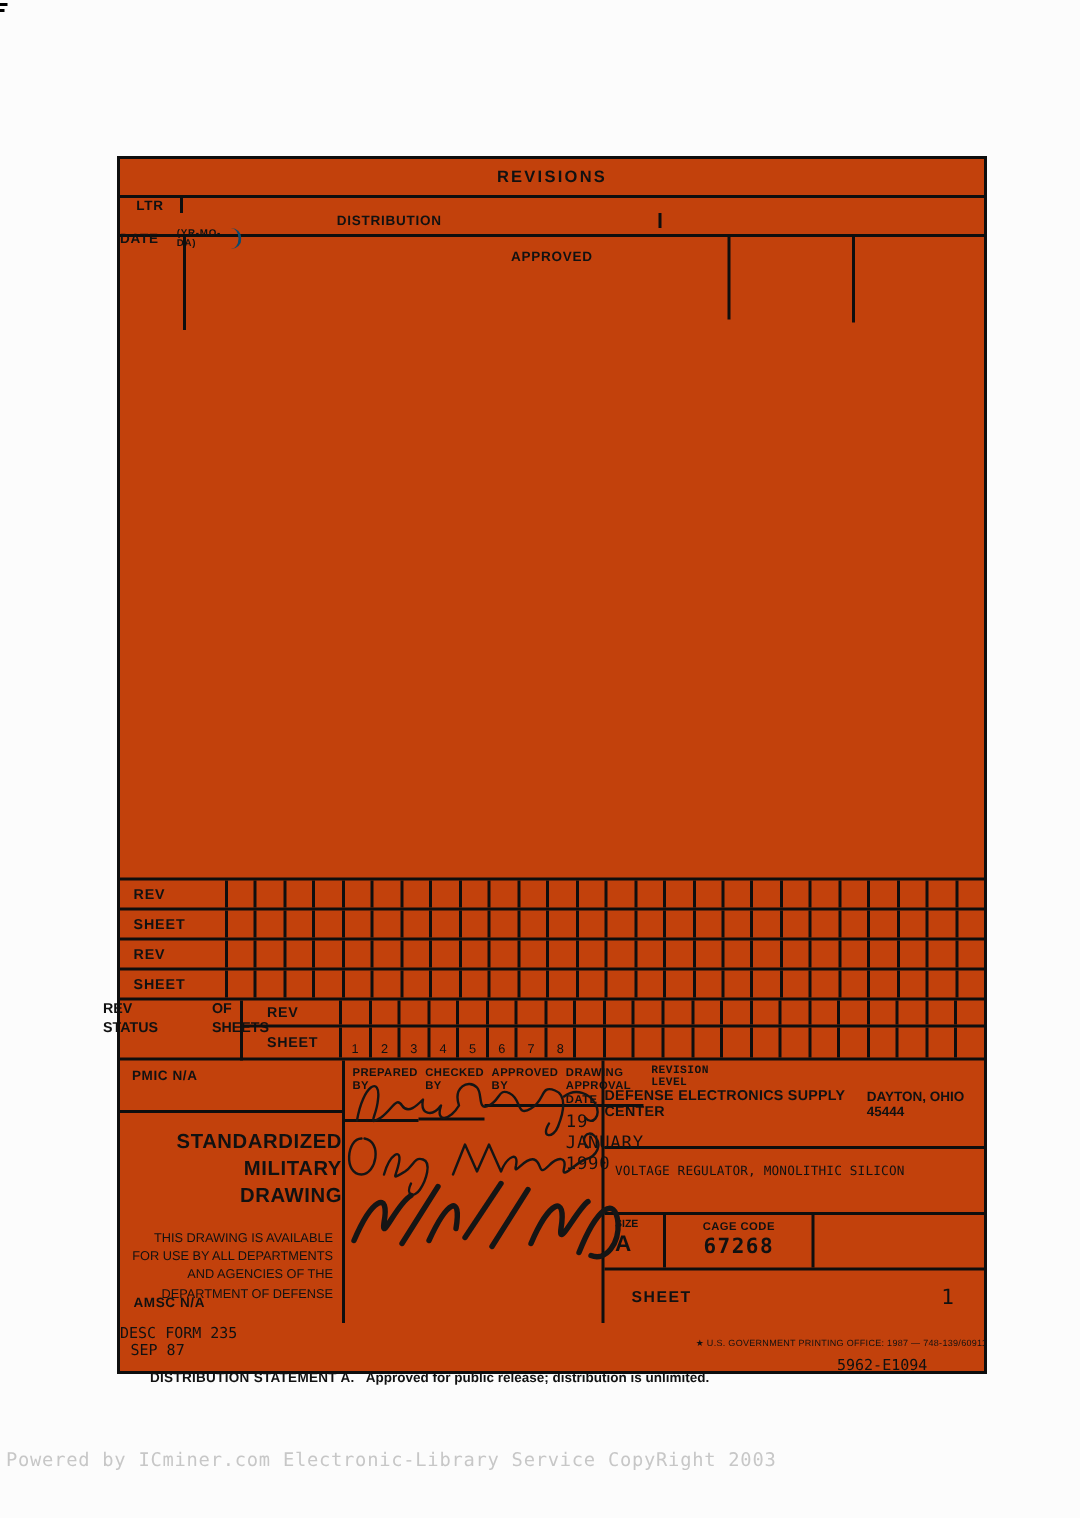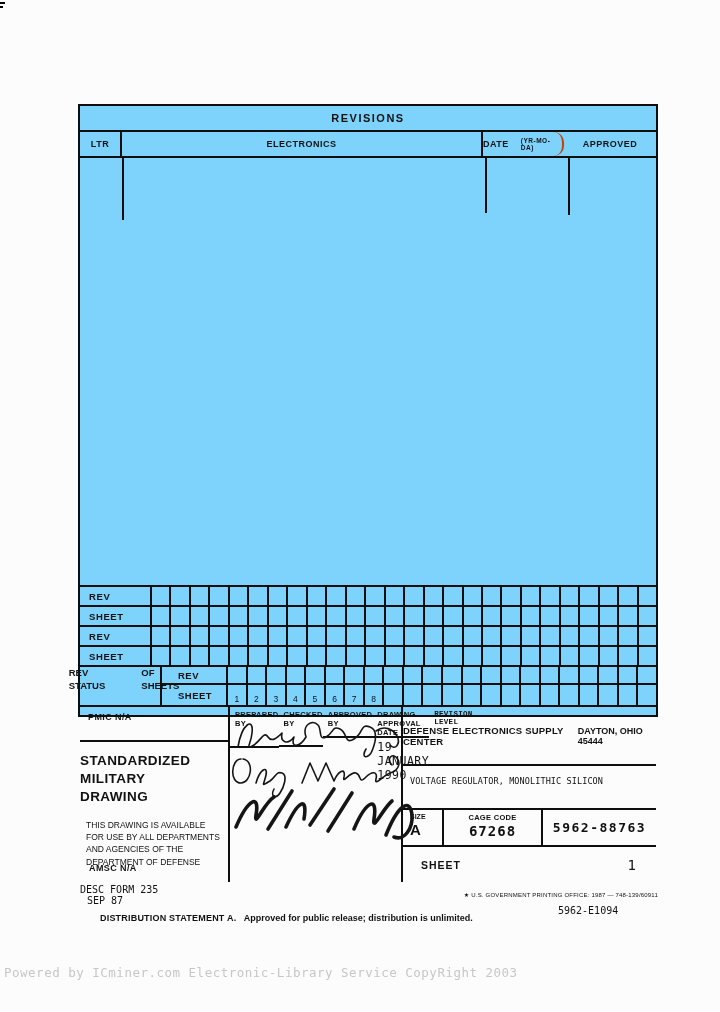--- a/index.html
+++ b/index.html
@@ -3,30 +3,30 @@
 <meta charset="utf-8">
 <style>
   * { margin:0; padding:0; box-sizing:border-box; }
   html,body { background:#ffffff; }
   body { font-family:"Liberation Sans", sans-serif; color:#111; }
   .page { position:relative; width:720px; height:1012px; background:#fcfcfc; overflow:hidden; }
 
   .artifact { position:absolute; background:#000; }
 
   
-  .sheet { position:absolute; left:78px; top:104px; width:580px; height:613px; border:2px solid #0e0e0e; background:#7dd3fc; }
+  .sheet { position:absolute; left:78px; top:104px; width:580px; height:812px; border:2px solid #0e0e0e; background:#c2410c; }
 
   .rev-title { position:absolute; left:0; top:0; width:100%; height:26px; border-bottom:2px solid #0e0e0e;
     display:flex; align-items:center; justify-content:center; font-weight:bold; font-size:11px; letter-spacing:1.5px; }
 
-  .col-headers { position:absolute; left:0; top:26px; width:100%; height:26px; border-bottom:2px solid #0e0e0e; display:flex; }
+  .col-headers { position:absolute; left:0; top:26px; width:100%; height:26px; border-bottom:2px solid #0e0e0e; display:flex;flex-direction:column; }
   .col-h { display:flex; align-items:center; justify-content:center; font-weight:bold; font-size:9px; letter-spacing:.5px; }
   .col-ltr { width:42px; border-right:2px solid #0e0e0e; }
   .col-desc { width:361px; border-right:2px solid #0e0e0e; }
-  .col-date { width:81px; border-right:2px solid #c2410c; gap:12px;border-radius:10px; }
+  .col-date { width:81px; border-right:2px solid #0c4a6e; gap:12px;border-radius:10px; }
   .col-date .sub { font-size:6.5px; font-weight:bold; }
   .col-appr { flex:1; }
 
   .rev-body { position:absolute; left:0; top:52px; width:100%; height:427px; }
   .stub { position:absolute; top:0; width:2px; background:#0e0e0e; }
 
   
   .grid { position:absolute; left:0; top:479px; width:100%; height:120px; border-top:2px solid #0e0e0e; }
   .grow { display:flex; height:20px; border-bottom:2px solid #0e0e0e; }
   .rlabel { width:72px; border-right:2px solid #0e0e0e; display:flex; align-items:center; padding-left:9px;
@@ -41,21 +41,21 @@
   .status-right { flex:1; display:flex; flex-direction:column; }
   .status-row { display:flex; height:20px; }
   .status-row.first { border-bottom:2px solid #0e0e0e; height:18px; }
   .sublabel { width:66px; border-right:2px solid #0e0e0e; display:flex; align-items:center; padding-left:16px;
     font-size:9.5px; font-weight:600; letter-spacing:.5px; }
 
   
   .bottom { position:absolute; left:0; top:599px; width:100%; height:177px; border-top:2px solid #0e0e0e; display:flex; }
   .left-col { width:150px; border-right:2px solid #0e0e0e; display:flex; flex-direction:column; }
   .pmic { height:35px; border-bottom:2px solid #0e0e0e; padding:5px 0 0 8px; font-weight:bold; font-size:9px; letter-spacing:.4px; }
-  .smd { position:relative; flex:1; padding-top:10px; text-align:left; }
+  .smd { position:relative; flex:1; padding-top:10px; text-align:right; }
   .smd-title { font-weight:bold; font-size:13.5px; line-height:1.35; letter-spacing:.4px; }
   .smd-avail { margin-top:12px; font-size:8.5px; line-height:1.45; padding:0 6px; }
   .amsc { position:absolute; left:9px; bottom:9px; font-weight:bold; font-size:9px; letter-spacing:.4px; }
 
   .mid-col { position:relative; width:173px; border-right:2px solid #0e0e0e; display:flex; flex-direction:row; }
   .sigcell { border-bottom:2px solid #0e0e0e; padding:3px 0 0 5px; font-size:7.5px; font-weight:bold; letter-spacing:.3px; }
   .c-prep { height:41px; } .c-chk { height:40px; } .c-app { height:31px; }
   .c-date { height:31px; }
   .c-date .dateval { font-family:"DejaVu Sans Mono", monospace; font-size:11.5px; font-weight:normal; margin-top:3px; letter-spacing:.5px; }
   .c-rev { flex:1; border-bottom:none;font-family:Liberation Mono, monospace; }
@@ -102,21 +102,21 @@
 
   <div class="artifact" style="left:0;top:2px;width:5px;height:2px;"></div>
   <div class="artifact" style="left:0;top:6px;width:3px;height:2px;"></div>
   <div class="artifact" style="left:631px;top:516px;width:2px;height:3px;"></div>
 
   <div class="sheet">
 
     <div class="rev-title">REVISIONS</div>
     <div class="col-headers">
       <div class="col-h col-ltr">LTR</div>
-      <div class="col-h col-desc">ELECTRONICS</div>
+      <div class="col-h col-desc">DISTRIBUTION</div>
       <div class="col-h col-date">
         <span>DATE</span>
         <span class="sub">(YR-MO-DA)</span>
       </div>
       <div class="col-h col-appr">APPROVED</div>
     </div>
 
     <div class="rev-body">
       <div class="stub" style="left:42px;height:62px;"></div>
       <div class="stub" style="left:405px;height:55px;"></div>
@@ -369,21 +369,20 @@
         </div>
         <div class="sizerow">
           <div class="size-cell">
             <div class="lab">SIZE</div>
             <div class="val">A</div>
           </div>
           <div class="cage-cell">
             <div class="lab">CAGE CODE</div>
             <div class="val">67268</div>
           </div>
-          <div class="dnum-cell">5962-88763</div>
         </div>
         <div class="sheetrow">
           <span class="lab">SHEET</span>
           <span class="val">1</span>
         </div>
       </div>
 
     </div>
   </div>
 

